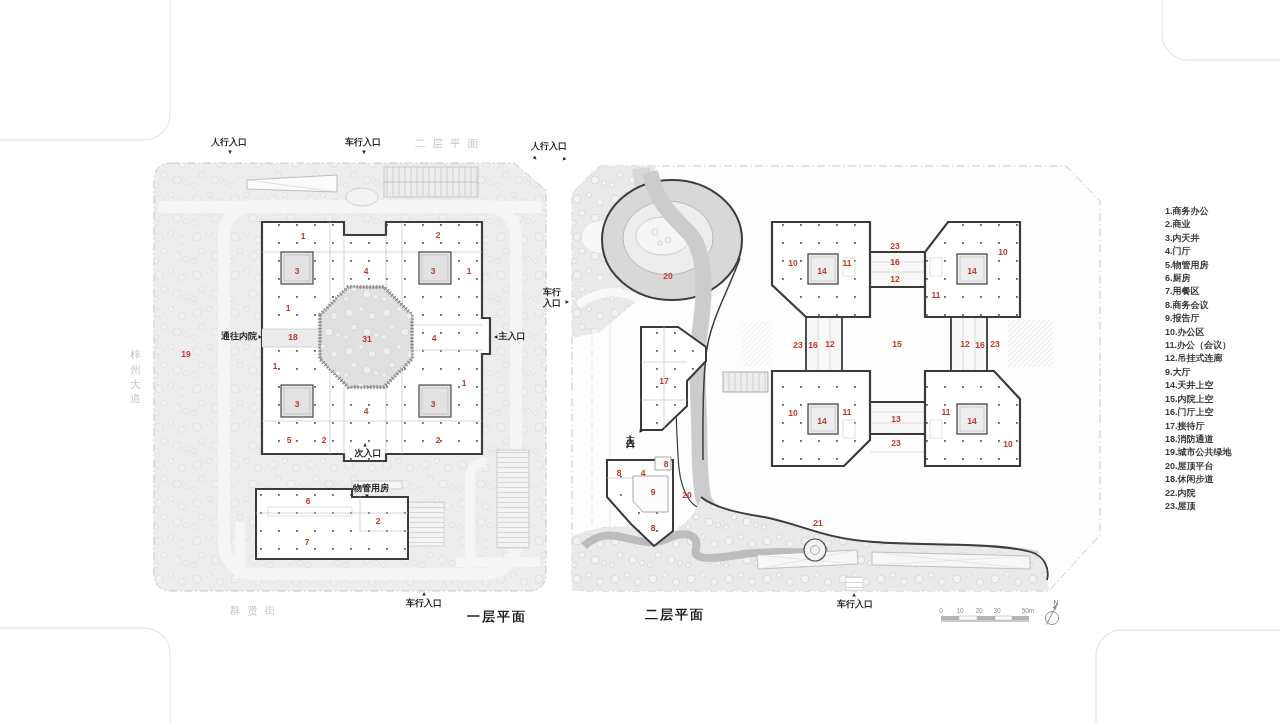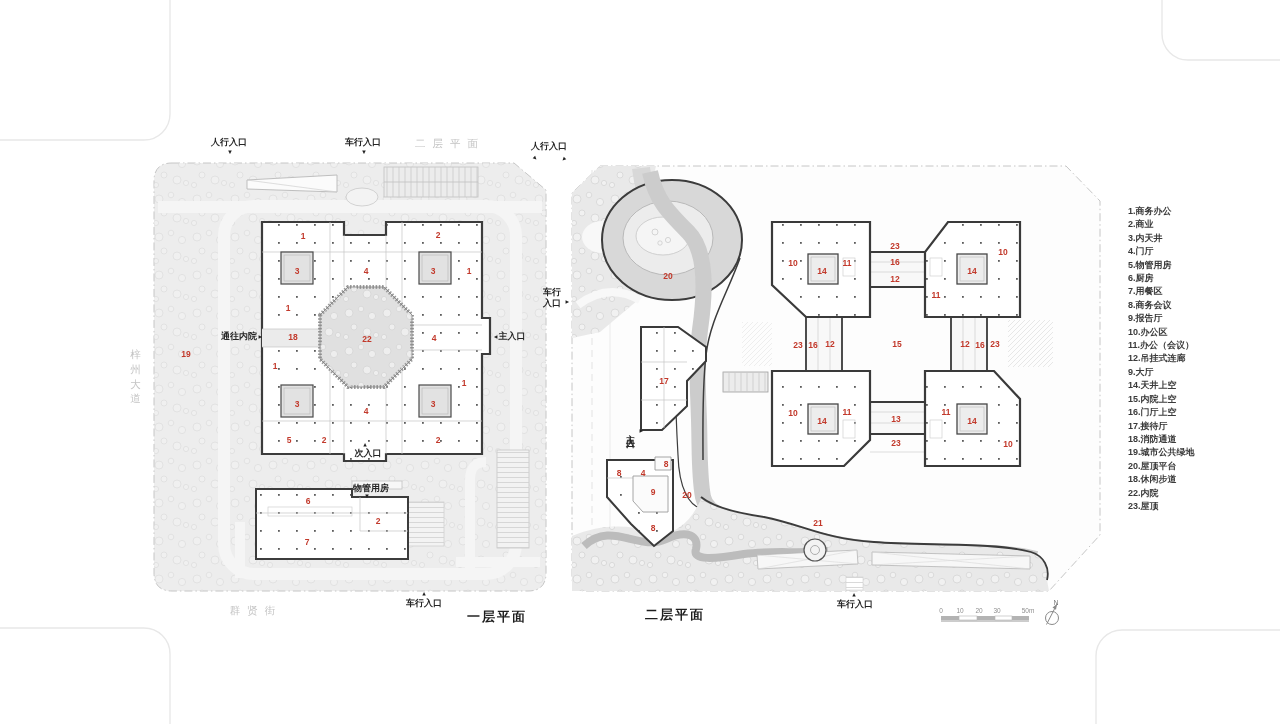--- a/index.html
+++ b/index.html
@@ -20,21 +20,21 @@
   .arr[data-dir="left"]{transform:translate(-50%,-50%) rotate(90deg);}
   .arr[data-dir="right"]{transform:translate(-50%,-50%) rotate(-90deg);}
   .arr[data-dir="down-left"]{transform:translate(-50%,-50%) rotate(45deg);}
   .arr[data-dir="down-right"]{transform:translate(-50%,-50%) rotate(-45deg);}
   .tick{font-size:6.5px;color:#8f8f8f;}
   .caption{position:absolute;transform:translate(-50%,-50%);font-size:13px;font-weight:bold;
     color:#1e1e1e;letter-spacing:2px;white-space:nowrap;}
   #cap-first{left:497px;top:617px;}
   #cap-second{left:675px;top:615px;text-align:center;}
   #legend{position:absolute;left:1128px;top:205px;width:150px;}
-  .lg{font-size:9px;font-weight:bold;color:#3a3a3a;line-height:13.4px;white-space:nowrap;}
+  .lg{font-size:9px;font-weight:bold;color:#3a3a3a;line-height:13.4px;white-space:nowrap;margin-left:37px;}
   #north-n{position:absolute;left:1056px;top:602px;transform:translate(-50%,-50%);
     font-size:7px;color:#777;}
 </style>
 </head>
 <body>
 
 <div id="canvas">
 
 <svg id="drawing" width="1280" height="724" viewBox="0 0 1280 724">
   <defs>
@@ -268,21 +268,21 @@
 <div id="overlay">
       <span class="lbl num" style="left: 186px; top: 354px;">19</span>
       <span class="lbl num" style="left: 303px; top: 236px;">1</span>
       <span class="lbl num" style="left: 438px; top: 235px;">2</span>
       <span class="lbl num" style="left: 297px; top: 271px;">3</span>
       <span class="lbl num" style="left: 366px; top: 271px;">4</span>
       <span class="lbl num" style="left: 433px; top: 271px;">3</span>
       <span class="lbl num" style="left: 469px; top: 271px;">1</span>
       <span class="lbl num" style="left: 288px; top: 308px;">1</span>
       <span class="lbl num" style="left: 293px; top: 337px;">18</span>
-      <span class="lbl num" style="left: 367px; top: 339px;">22</span>
+      <span class="lbl num" style="left: 367px; top: 339px;">31</span>
       <span class="lbl num" style="left: 434px; top: 338px;">4</span>
       <span class="lbl num" style="left: 275px; top: 366px;">1</span>
       <span class="lbl num" style="left: 464px; top: 383px;">1</span>
       <span class="lbl num" style="left: 297px; top: 404px;">3</span>
       <span class="lbl num" style="left: 366px; top: 411px;">4</span>
       <span class="lbl num" style="left: 433px; top: 404px;">3</span>
       <span class="lbl num" style="left: 289px; top: 440px;">5</span>
       <span class="lbl num" style="left: 324px; top: 440px;">2</span>
       <span class="lbl num" style="left: 438px; top: 440px;">2</span>
       <span class="lbl num" style="left: 308px; top: 501px;">6</span>

